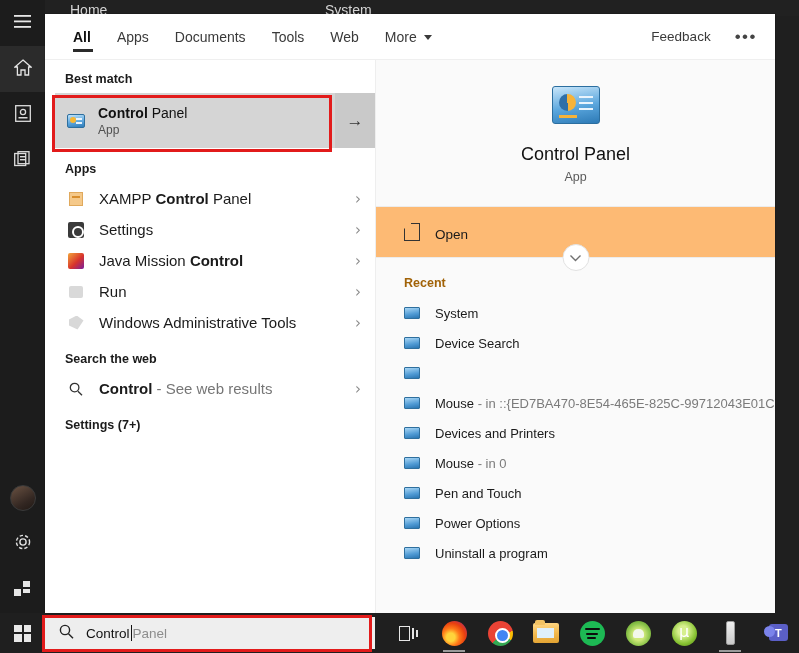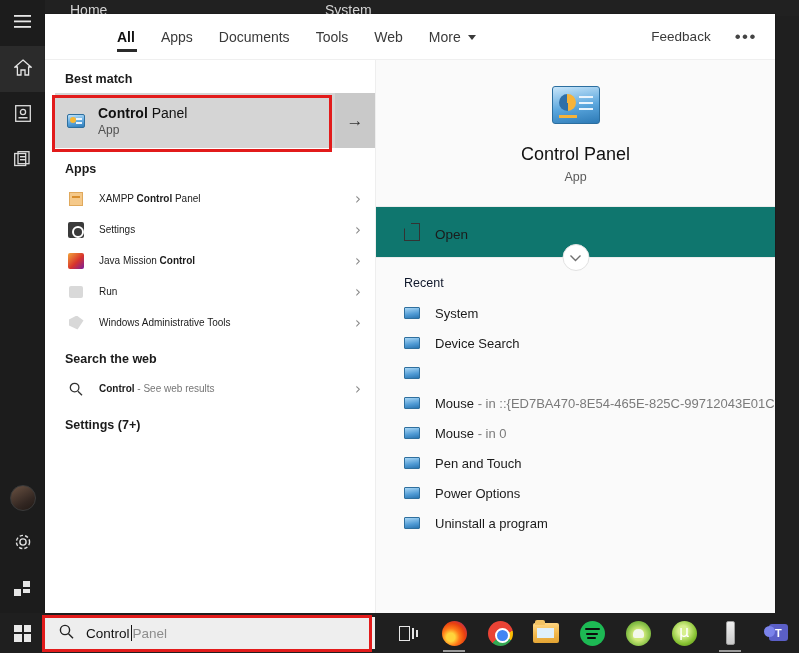--- a/index.html
+++ b/index.html
@@ -91,21 +91,21 @@
     padding: 0 18px 0 20px;
     border-bottom: 1px solid #efefef;
   }
   .tabs { display: flex; align-items: center; height: 46px; }
   .tab {
     position: relative;
     font-size: 14px; color: #3a3a3a;
     padding: 0 13px;
     height: 46px; display: flex; align-items: center;
   }
-  .tab:first-child { padding-left: 8px; margin-left: 44px; }
+  .tab:first-child { padding-left: 8px; }
   .tab.active { font-weight: bold; color: #111; }
   .tab.active::after {
     content: ""; position: absolute;
     left: 8px; right: 11px; bottom: 8px;
     height: 3px; background: #2b2b2b;
   }
   .tab .chev {
     display: inline-block; margin-left: 7px;
     width: 0; height: 0;
     border-left: 4px solid transparent;
@@ -168,21 +168,21 @@
   .row {
     display: flex; align-items: center;
     height: 31px;
     padding-left: 22px; padding-right: 14px;
   }
   .row .ico {
     width: 18px; flex: 0 0 18px; height: 18px;
     display: flex; align-items: center; justify-content: center;
     margin-right: 14px;
   }
-  .row .lbl { font-size: 10px; color: #1b1b1b; white-space: nowrap; text-align: right; }
+  .row .lbl { font-size: 15px; color: #1b1b1b; white-space: nowrap; text-align: right; }
   .row .lbl b { font-weight: bold; }
   .row .lbl .muted { color: #767676; }
   .row .chev-r {
     margin-left: auto; color: #8a8a8a; font-size: 15px;
     font-family: "DejaVu Sans", sans-serif;
   }
 
   
   .ic-xampp { width: 14px; height: 14px; background: #f5c98a; border: 1px solid #e0a95c; }
   .ic-xampp i { display:block; width:8px; height:2px; background:#d98f2e; margin:3px auto 0; }
@@ -241,21 +241,21 @@
   .prev-icon .sl3 { top: 21px; width: 14px; }
   .prev-icon .bar {
     position: absolute; left: 6px; bottom: 5px; width: 18px; height: 3px;
     background: #f6b33a;
   }
   .prev-title { font-size: 18px; color: #111; }
   .prev-sub { font-size: 12.5px; color: #5b5b5b; margin-top: 5px; }
 
   .prev-actions {
     padding: 14px 4px 10px 28px;
-    background: #0f766e;
+    background: #fdba74;
     border-bottom: 1px solid #ececec;
     position: relative;
   }
   .action-row { display: flex; align-items: center; height: 26px; }
   .action-row .ic-open {
     width: 16px; height: 13px;
     border: 1.5px solid #333;
     border-top-color: transparent;
     margin-right: 15px; position: relative;
   }
@@ -271,21 +271,21 @@
     position: absolute; left: 50%; bottom: -14px; transform: translateX(-50%);
     width: 27px; height: 27px; border-radius: 50%;
     background: #fff; border: 1px solid #e2e2e2;
     display: flex; align-items: center; justify-content: center;
     color: #707070; font-size: 12px;
     z-index: 2;
   }
 
   .prev-recent { padding: 18px 0 0 0; background: #fafafa; flex: 1; }
   .recent-head {
-    font-size: 12.5px; font-weight: normal; color: #0f172a;
+    font-size: 12.5px; font-weight: bold; color: #a16207;
     padding: 0 0 8px 28px;
   }
   .recent-row {
     display: flex; align-items: center;
     height: 30px; padding-left: 28px; padding-right: 12px;
   }
   .recent-row .ic { margin-right: 15px; flex: 0 0 16px; }
   .recent-row .lbl { font-size: 13px; color: #1b1b1b; white-space: nowrap; }
   .recent-row .lbl .muted { color: #7b7b7b; }
 
@@ -660,20 +660,24 @@
           <div class="recent-row">
             <span class="ic ic-cp-sm"></span>
             <span class="lbl"><span>Device Search</span><span class="muted"></span></span>
           </div>
           <div class="recent-row">
             <span class="ic ic-cp-sm"></span>
           </div>
           <div class="recent-row">
             <span class="ic ic-cp-sm"></span>
             <span class="lbl"><span>Mouse</span><span class="muted"> - in ::{ED7BA470-8E54-465E-825C-99712043E01C}</span></span>
+          </div>
+          <div class="recent-row">
+            <span class="ic ic-cp-sm"></span>
+            <span class="lbl"><span>Devices and Printers</span><span class="muted"></span></span>
           </div>
           <div class="recent-row">
             <span class="ic ic-cp-sm"></span>
             <span class="lbl"><span>Mouse</span><span class="muted"> - in 0</span></span>
           </div>
           <div class="recent-row">
             <span class="ic ic-cp-sm"></span>
             <span class="lbl"><span>Pen and Touch</span><span class="muted"></span></span>
           </div>
           <div class="recent-row">

